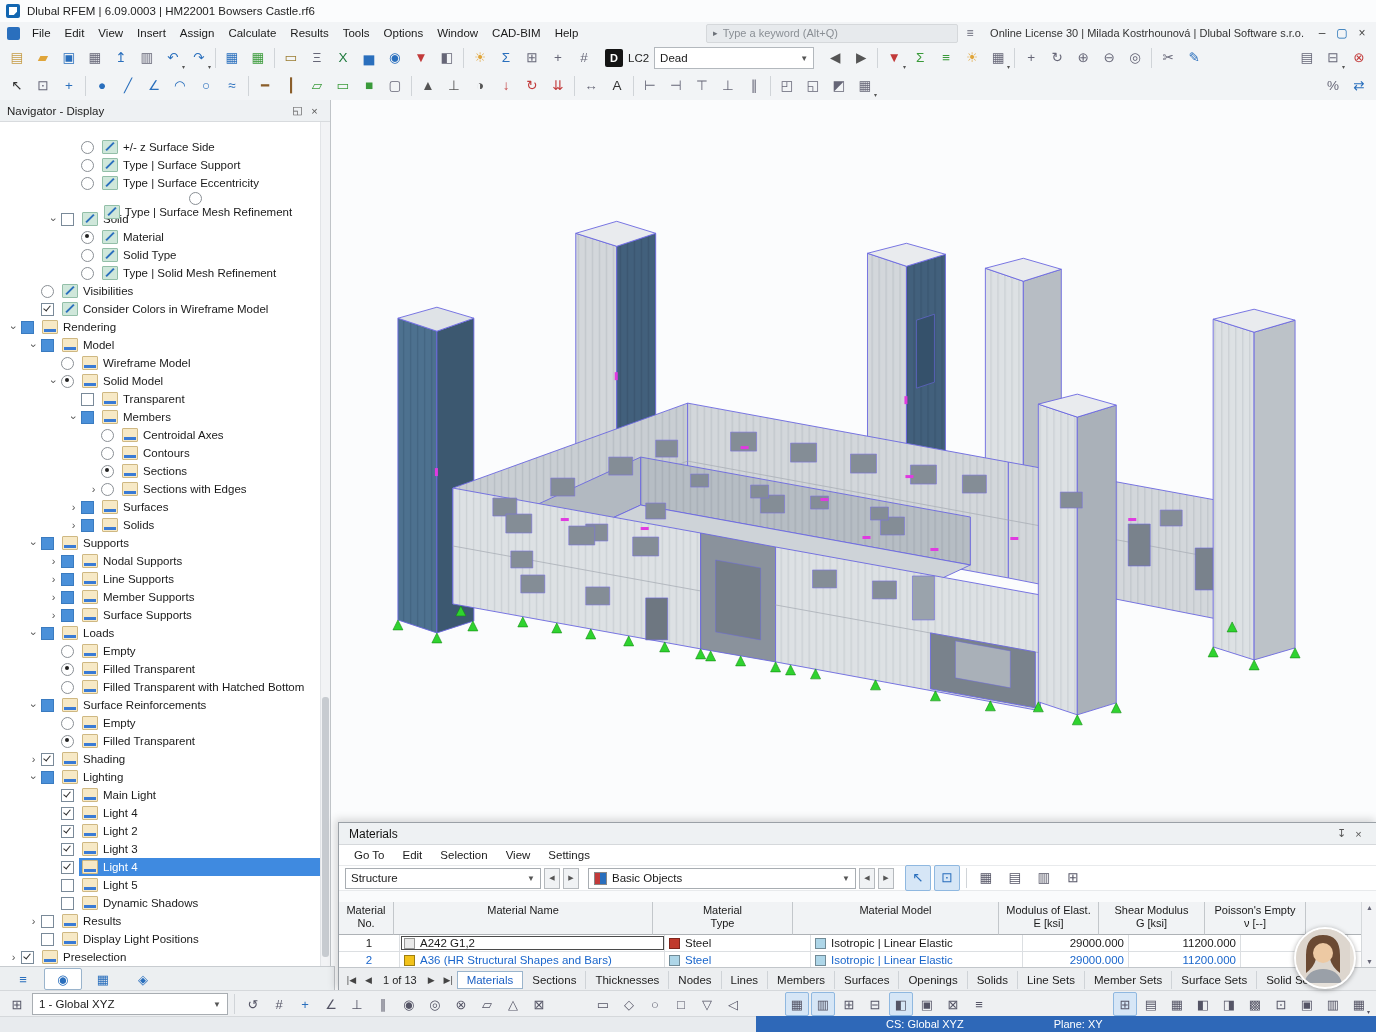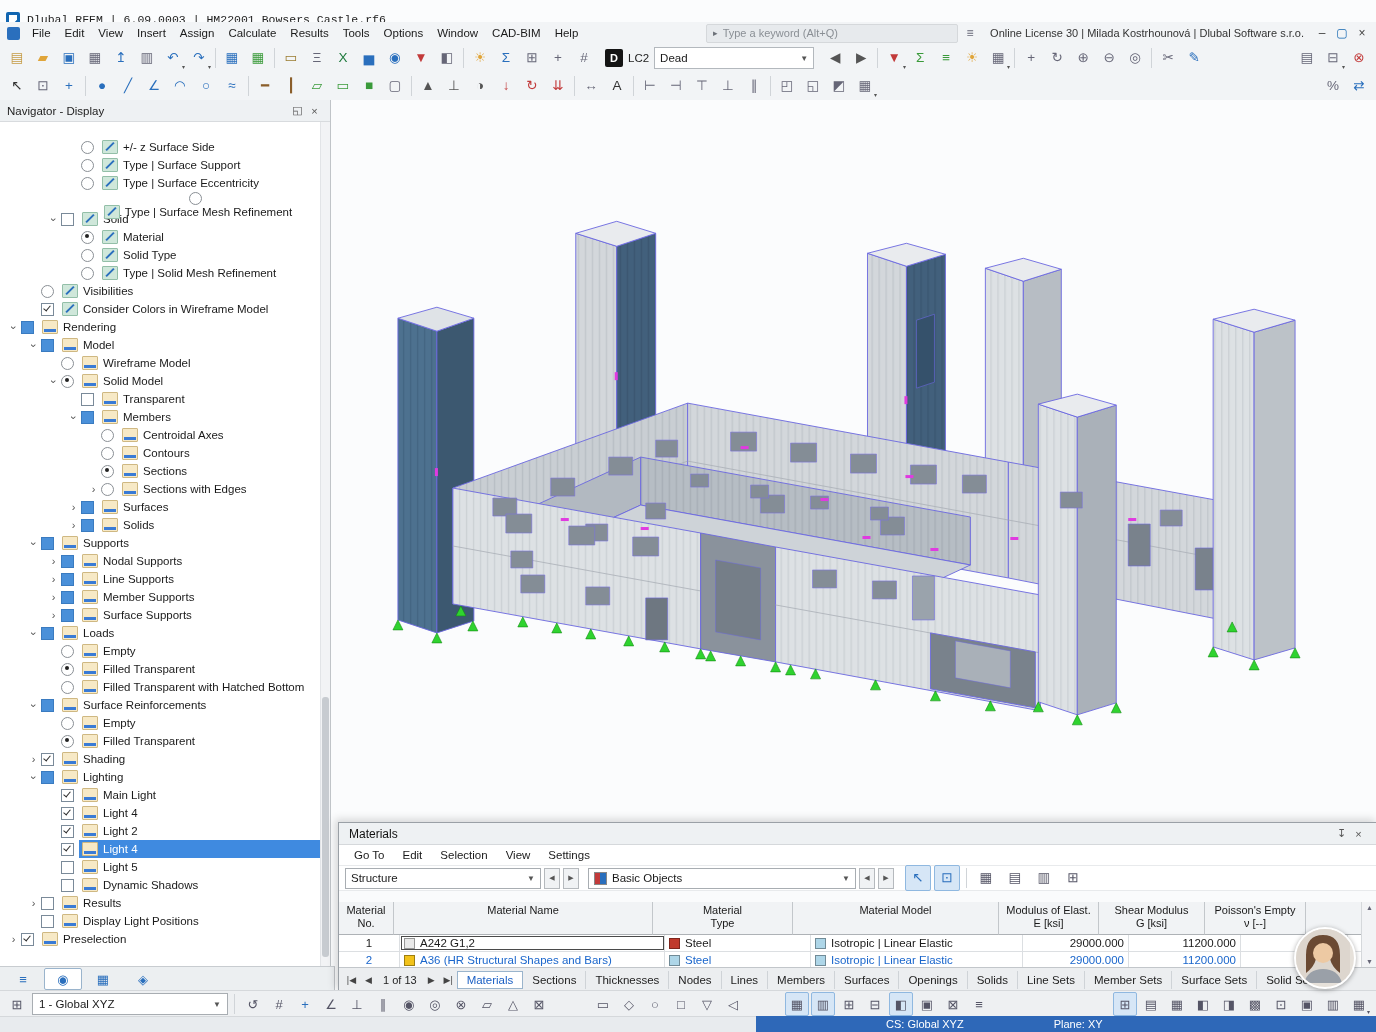--- a/index.html
+++ b/index.html
@@ -1,21 +1,21 @@
 <!DOCTYPE html>
 <html><head>
 <meta charset="utf-8">
 <style>
   html,body{margin:0;padding:0;background:#9aa0a6;}
   #app{position:relative;width:1376px;height:1032px;background:#eef0f2;overflow:hidden;
        font-family:"Liberation Sans",sans-serif;font-size:12px;color:#1a1a1a;user-select:none;}
 
   
   .titlebar{position:absolute;left:0;top:0;right:0;height:22px;background:#fbfcfd;border-bottom:1px solid #e3e5e8;
-            display:flex;align-items:center;padding:8px 6px;gap:7px;font-family:Liberation Mono, monospace;}
+            display:flex;align-items:center;padding:0 6px;gap:7px;}
   .applogo{width:14px;height:14px;background:#1266b1;border-radius:2px;flex:none;position:relative;}
   .applogo::after{content:"";position:absolute;left:3px;top:3px;width:8px;height:8px;background:#fff;clip-path:polygon(0 0,100% 0,100% 60%,60% 100%,0 100%);}
   .title-text{font-size:11.5px;color:#222;}
 
   
   .menubar{position:absolute;left:0;top:22px;right:0;height:22px;background:#f2f4f6;border-bottom:5px solid #15803d;
            display:flex;align-items:center;padding:0 4px;}
   .menu-file-icon{width:13px;height:13px;background:#2a6fbd;border-radius:2px;margin:0 5px 0 3px;}
   .menu-item{padding:2px 7px;font-size:11.5px;cursor:default;}
   .menu-search{margin-left:auto;width:238px;height:17px;background:#e7eaed;border:1px solid #d5d8db;border-radius:2px;
@@ -907,20 +907,28 @@
           </span>
         </div>
         <div class="tree-row" style="padding-left: 46px;">
           <span class="tr-arrow"></span>
           <span class="cb checked"></span>
           <span class="tr-main">
             <span class="ticon h"></span>
             <span>Light 2</span>
           </span>
         </div>
+        <div class="tree-row" style="padding-left: 46px;">
+          <span class="tr-arrow"></span>
+          <span class="cb checked"></span>
+          <span class="tr-main">
+            <span class="ticon h"></span>
+            <span>Light 3</span>
+          </span>
+        </div>
         <div class="tree-row selected" style="padding-left: 46px;">
           <span class="tr-arrow"></span>
           <span class="cb checked"></span>
           <span class="tr-main">
             <span class="ticon h"></span>
             <span>Light 4</span>
           </span>
         </div>
         <div class="tree-row" style="padding-left: 46px;">
           <span class="tr-arrow"></span>

